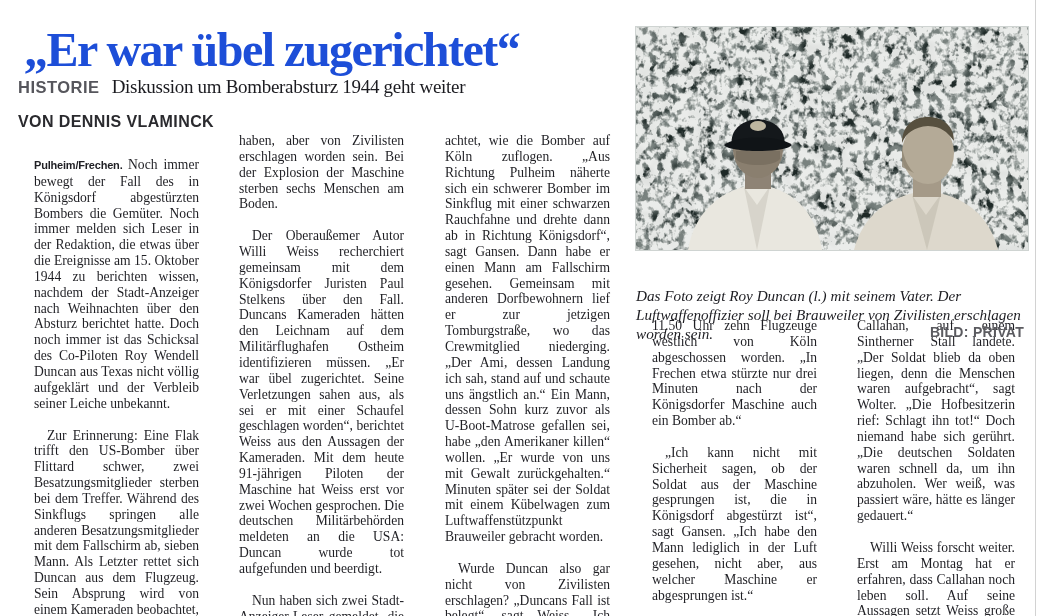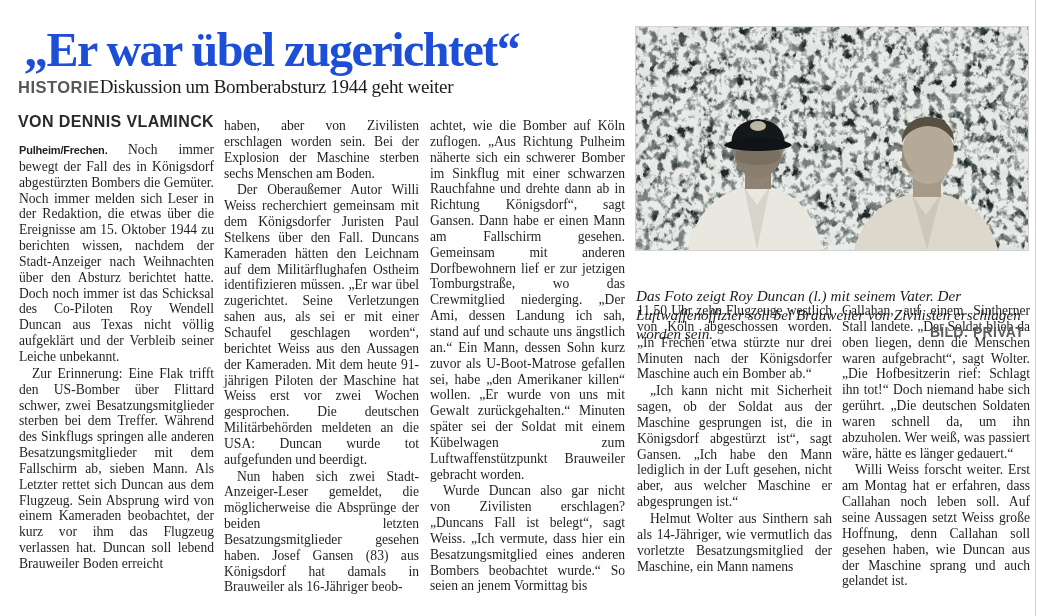--- a/index.html
+++ b/index.html
@@ -22,21 +22,21 @@
     position: absolute; left: 16px; top: 16px; width: 620px;
     font-family: "Liberation Serif", serif;
     font-weight: bold;
     font-size: 48px; line-height: 52px;
     letter-spacing: -1.5px;
     color: #1d4ed8;
     margin: 8px;
   }
   .kicker-row {
     position: absolute; left: 18px; top: 76px; width: 620px;
-    display: flex; align-items: baseline; 
+    display: flex; align-items: baseline; gap: 12px;
   }
   .kicker {
     font-family: "Liberation Sans", sans-serif;
     font-weight: bold; font-size: 16.5px;
     letter-spacing: 0.5px;
     color: #56565c;
   }
   .subtitle {
     font-family: "Liberation Serif", serif;
     font-size: 19px; color: #1b1b20;
@@ -45,21 +45,21 @@
   }
   .byline {
     position: absolute; left: 18px; top: 113px;
     font-family: "Liberation Sans", sans-serif;
     font-weight: bold; font-size: 16px; letter-spacing: 0.4px;
     color: #2a2a2e;
   }
 
   .col { position: absolute; }
   .col p {
-    margin: 1px;
+    margin: 16px;
     font-size: 13.6px;
     line-height: 15.85px;
     text-align: justify;
     color: #1f1f24;
   }
   .col p.indent { text-indent: 13px; }
   .col p b { font-family: "Liberation Sans", sans-serif; font-size: 11px; letter-spacing: -0.2px; }
 
   #col-0 { left: 18px;  top: 141px; width: 197px; }
   #col-1 { left: 223px; top: 117px; width: 197px; }

